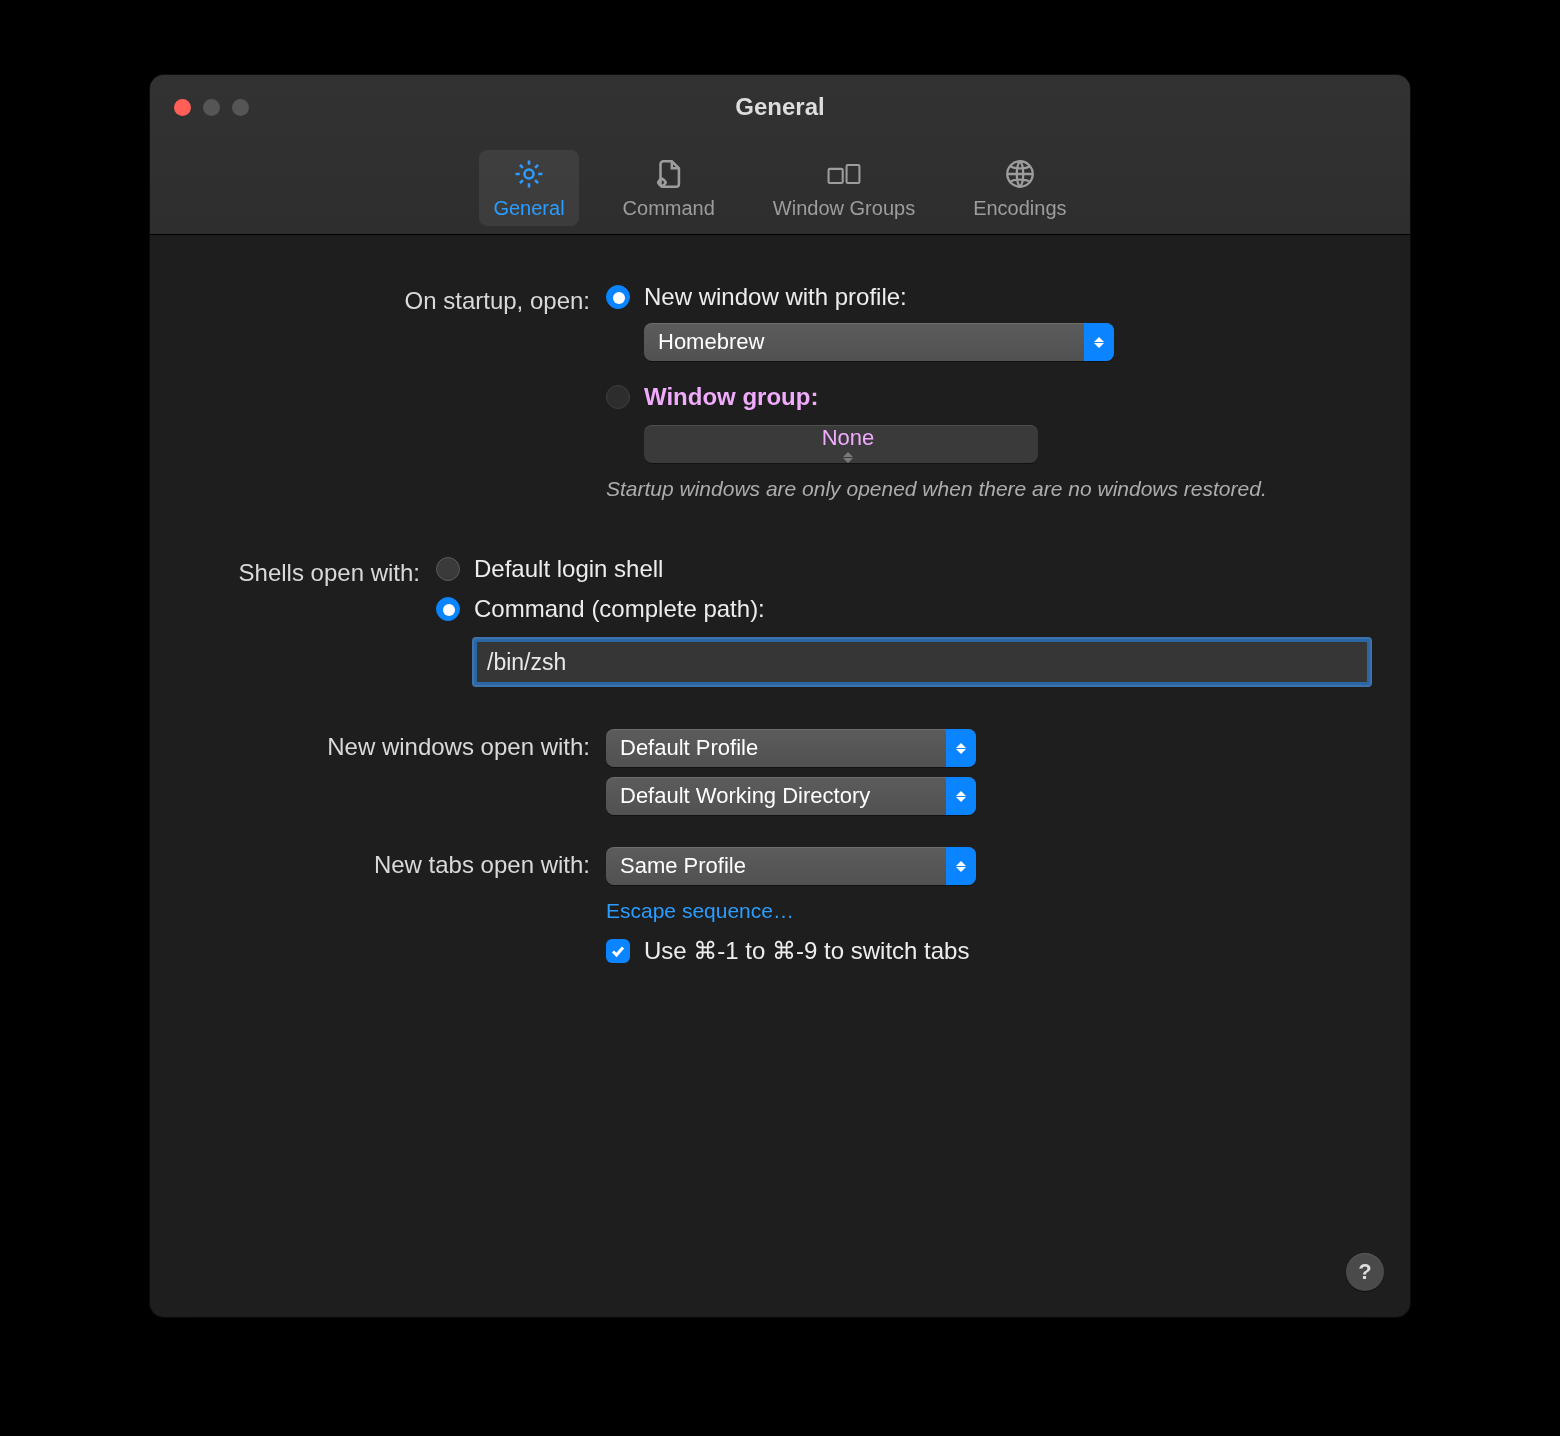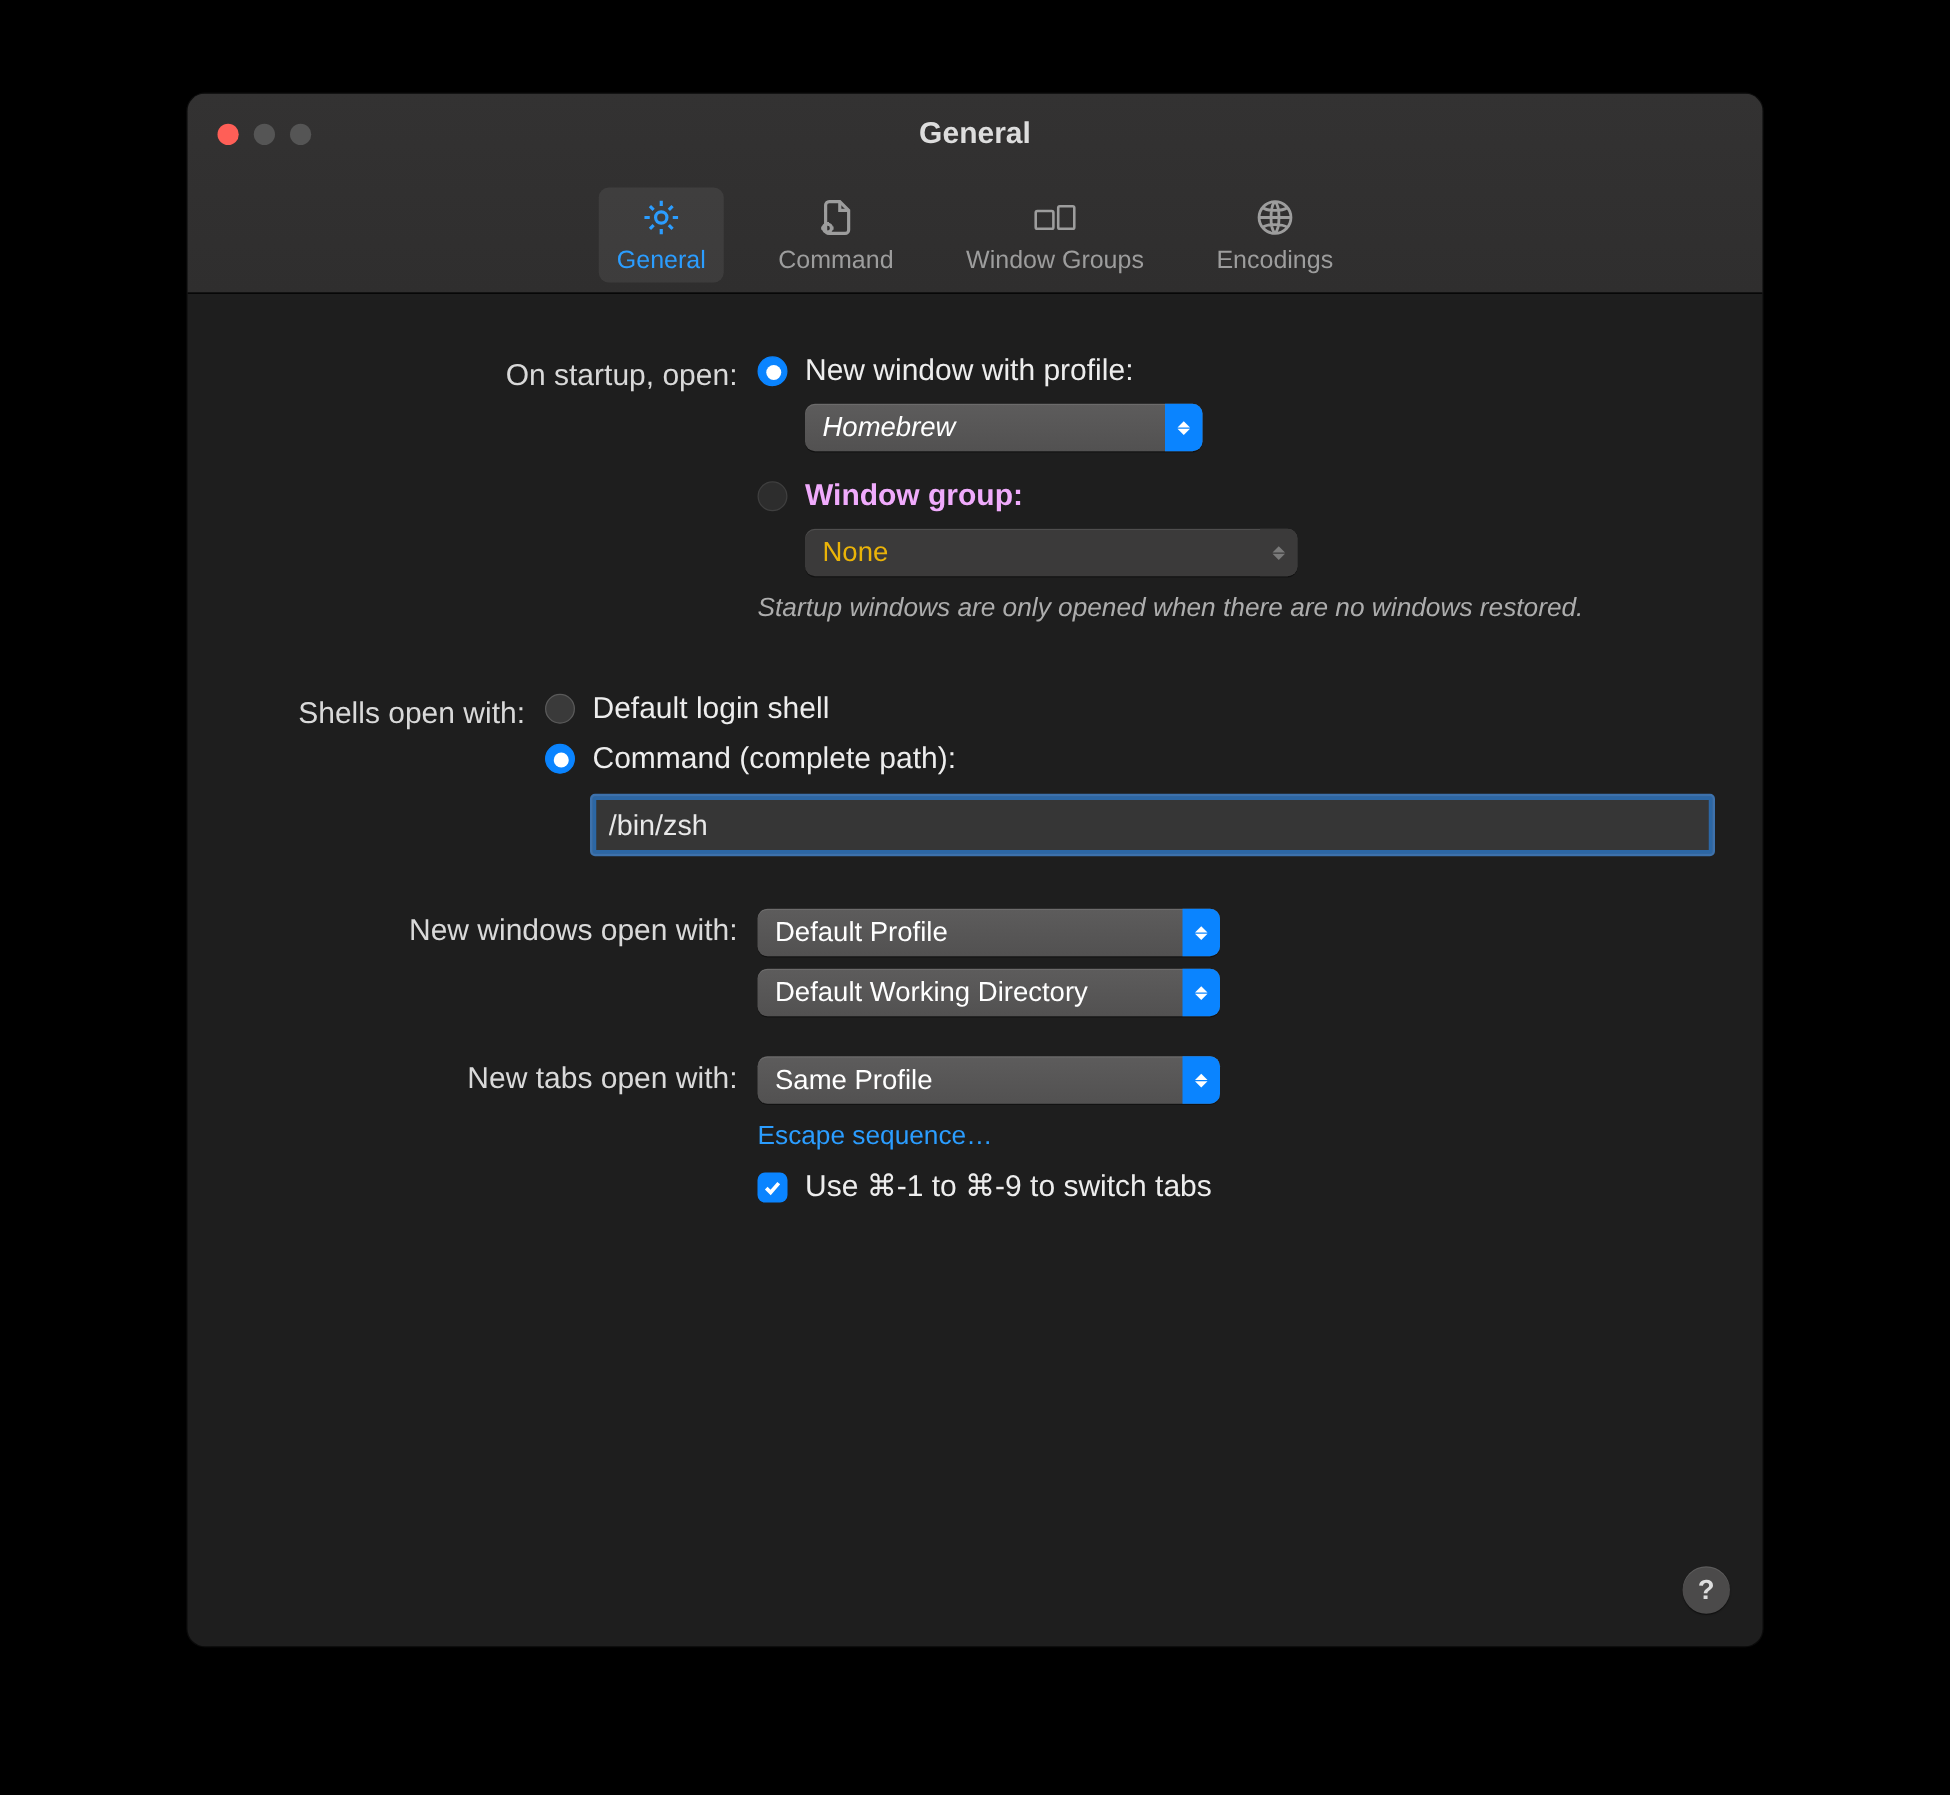--- a/index.html
+++ b/index.html
@@ -135,21 +135,21 @@
     position: relative;
   }
   .popup .popup-end {
     width: 30px; height: 100%;
     background: #0a84ff;
     border-top-right-radius: 8px;
     border-bottom-right-radius: 8px;
     display:flex; flex-direction:column; align-items:center; justify-content:center;
     gap:1px;
   }
-  .popup.disabled { background:#3b3a3a; color:#eab308; }
+  .popup.disabled { background:#3b3a3a; color:#f0abfc;flex-direction:column; }
   .popup.disabled .popup-end { background:#3b3a3a; }
   .popup .popup-end::before,
   .popup .popup-end::after {
     content:""; width:0; height:0; border-left:5px solid transparent; border-right:5px solid transparent;
   }
   .popup .popup-end::before { border-bottom:5px solid #fff; }
   .popup .popup-end::after  { border-top:5px solid #fff; }
   .popup.disabled .popup-end::before { border-bottom-color:#7a7a7a; }
   .popup.disabled .popup-end::after  { border-top-color:#7a7a7a; }
 
@@ -266,21 +266,21 @@
   <div class="pane">
 
     <div class="row">
       <div class="label-col">On startup, open:</div>
       <div class="field-col">
         <div class="radio-row">
           <div class="radio checked"></div>
           <span class="option-text">New window with profile:</span>
         </div>
         <div style="padding-left:38px; margin-bottom:22px;">
-          <div class="popup" style="width:318px;font-style:italic;">
+          <div class="popup" style="width:470px;">
             <span>Homebrew</span>
             <span class="popup-end"></span>
           </div>
         </div>
         <div class="radio-row">
           <div class="radio disabled"></div>
           <span class="option-text disabled">Window group:</span>
         </div>
         <div style="padding-left:38px;">
           <div class="popup disabled" style="width:394px;">

